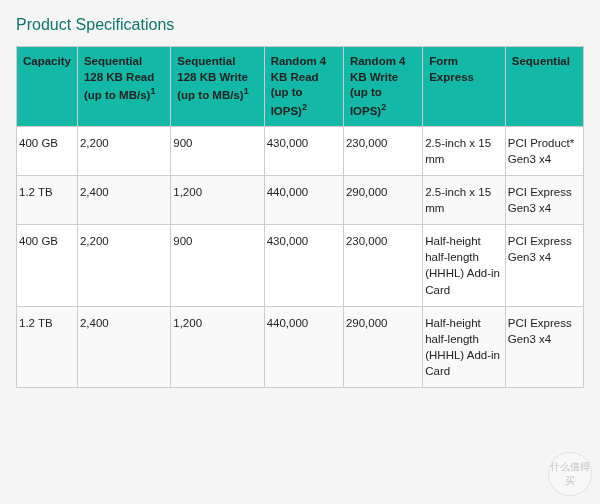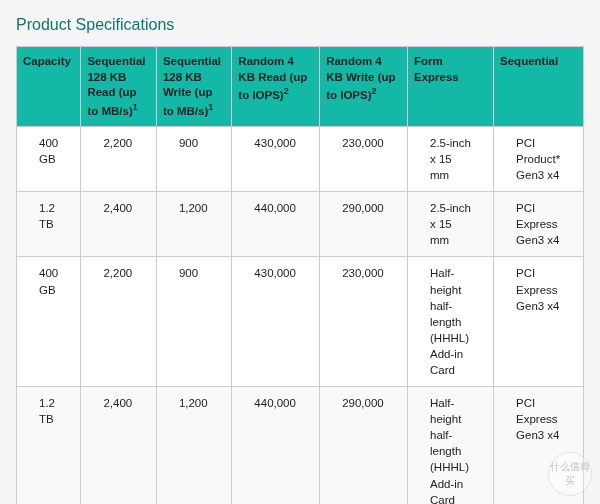--- a/index.html
+++ b/index.html
@@ -28,21 +28,21 @@
       background: #14b8a6;
       border: 1px solid #ccc;
       padding: 7px 6px;
       font-weight: bold;
       vertical-align: top;
       text-align: left;
       line-height: 1.35;
     }
     tbody td {
       border: 1px solid #ccc;
-      padding: 8px 22px;
+      padding: 8px 2px;
       vertical-align: top;
       line-height: 1.4;
     }
     tbody tr:nth-child(odd) {
       background: #fff;
     }
     tbody tr:nth-child(even) {
       background: #f9f9f9;
     }
     sup {

